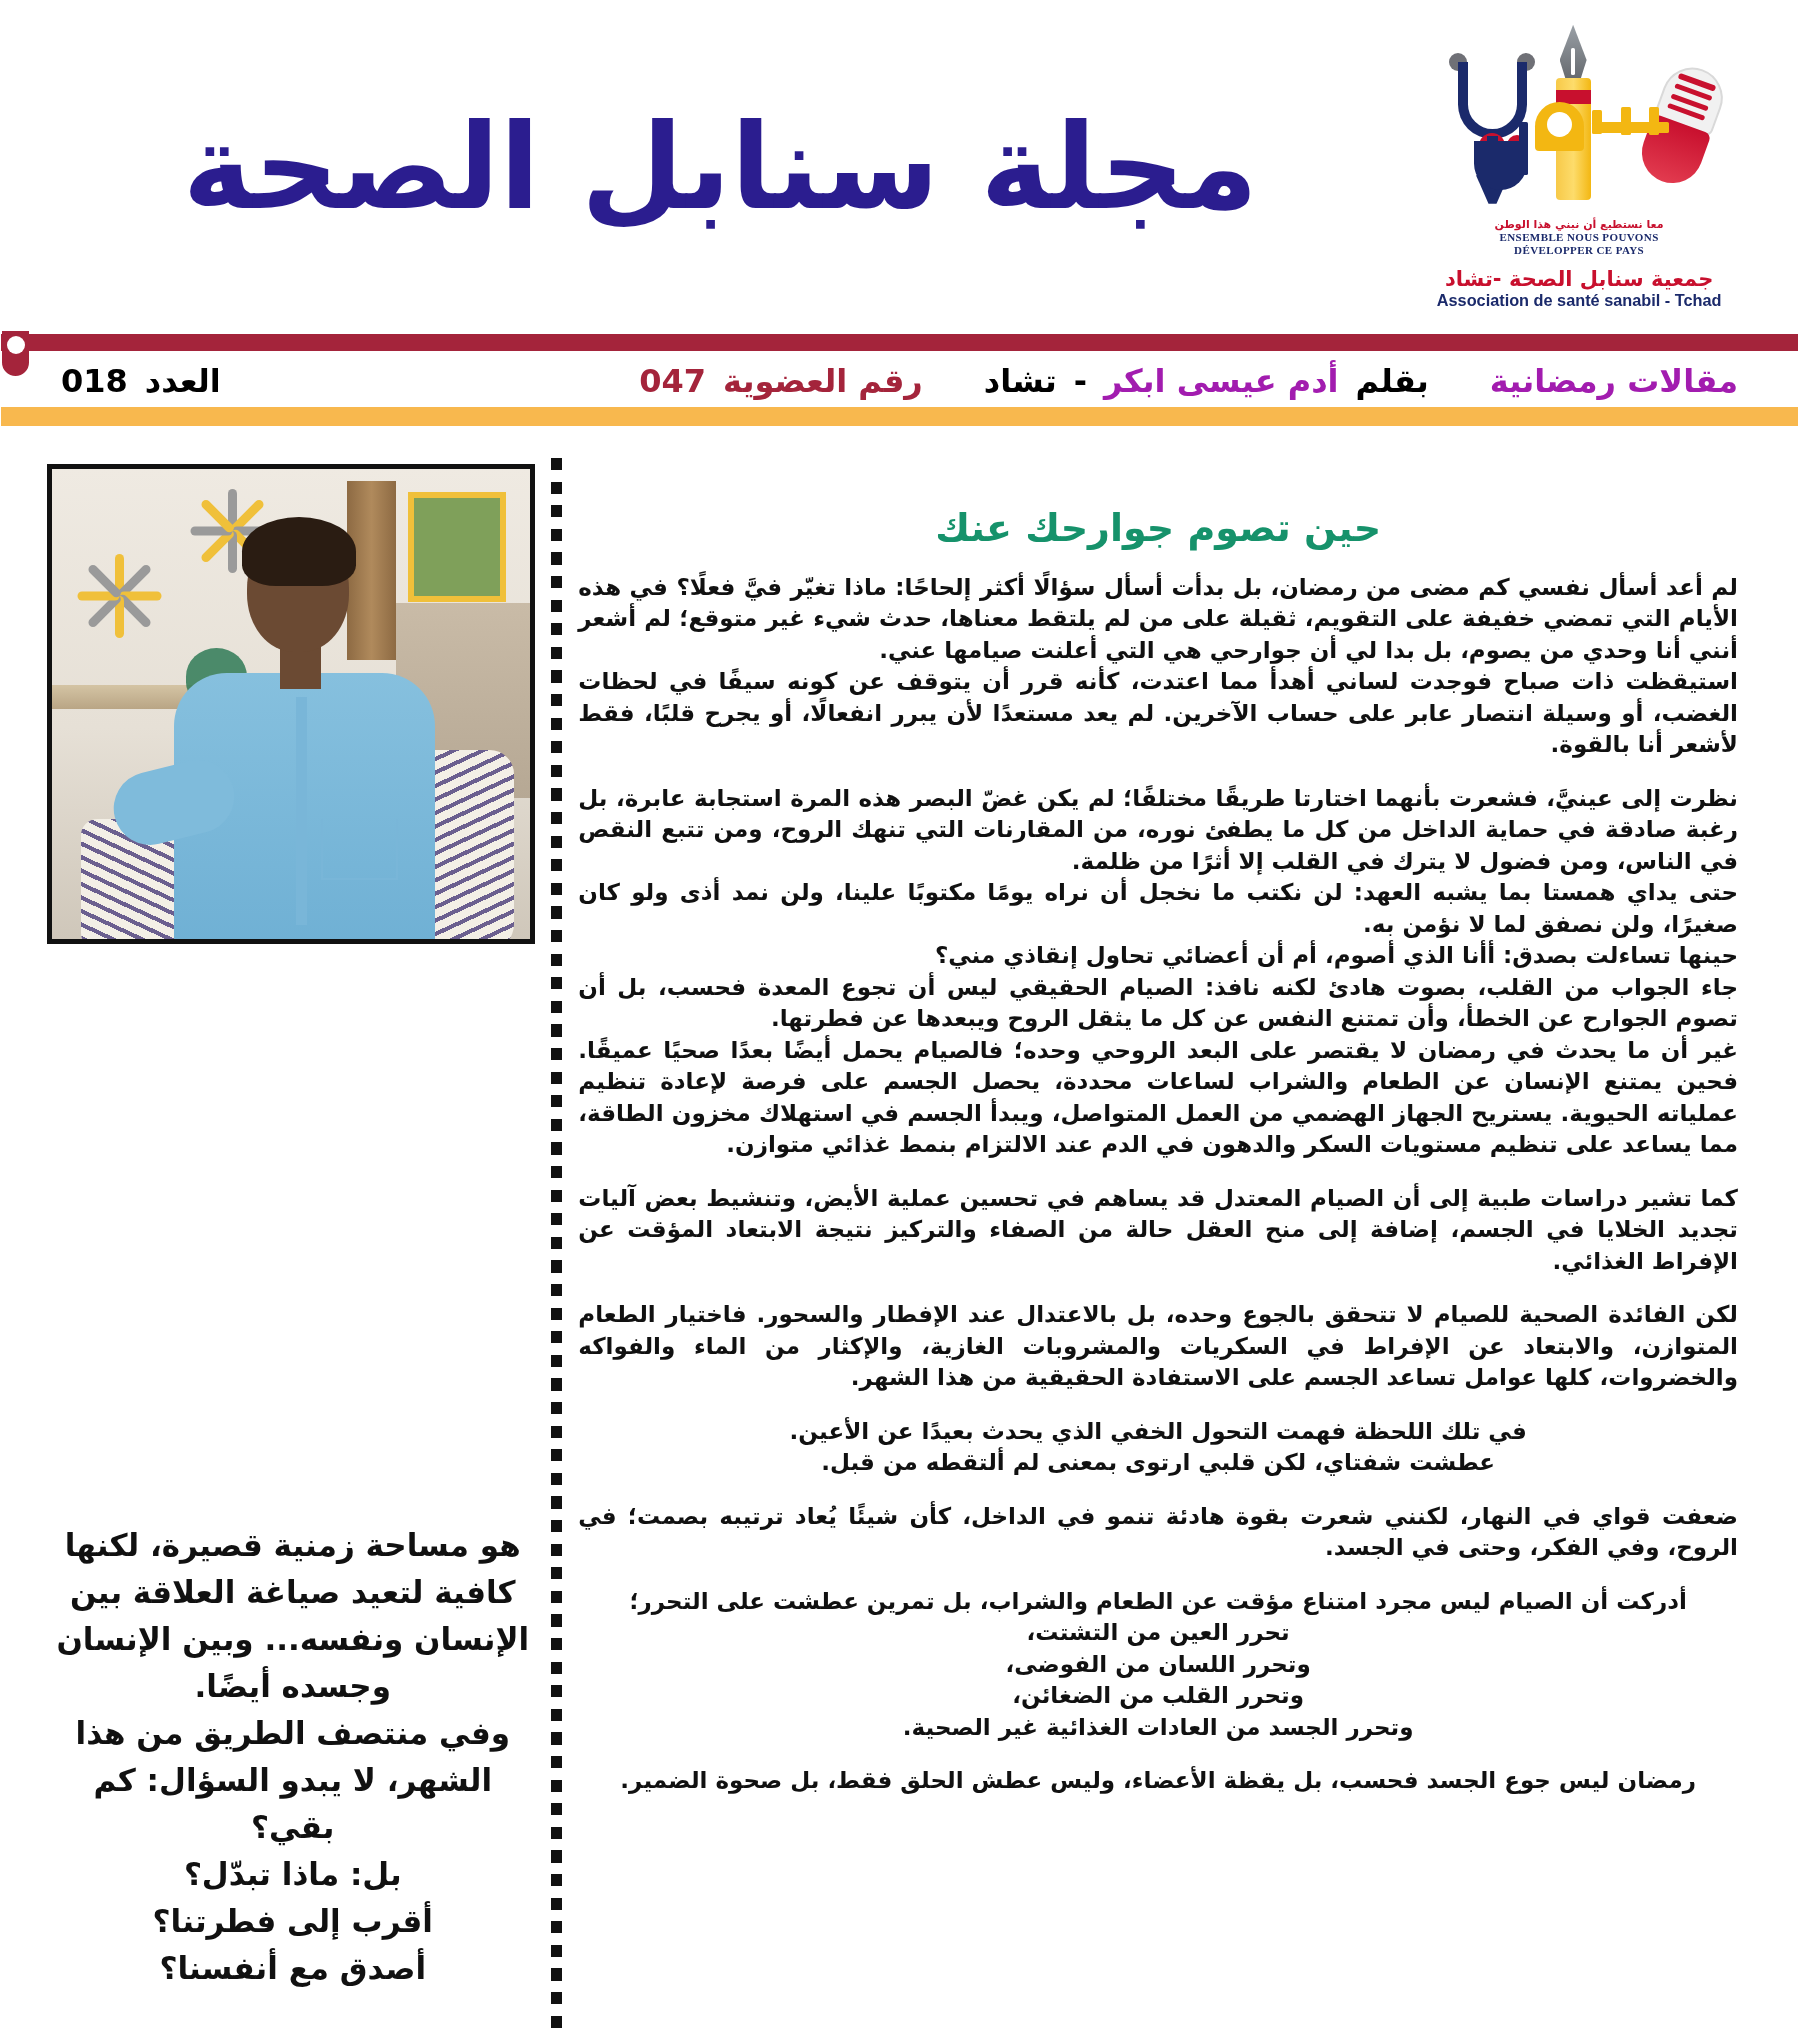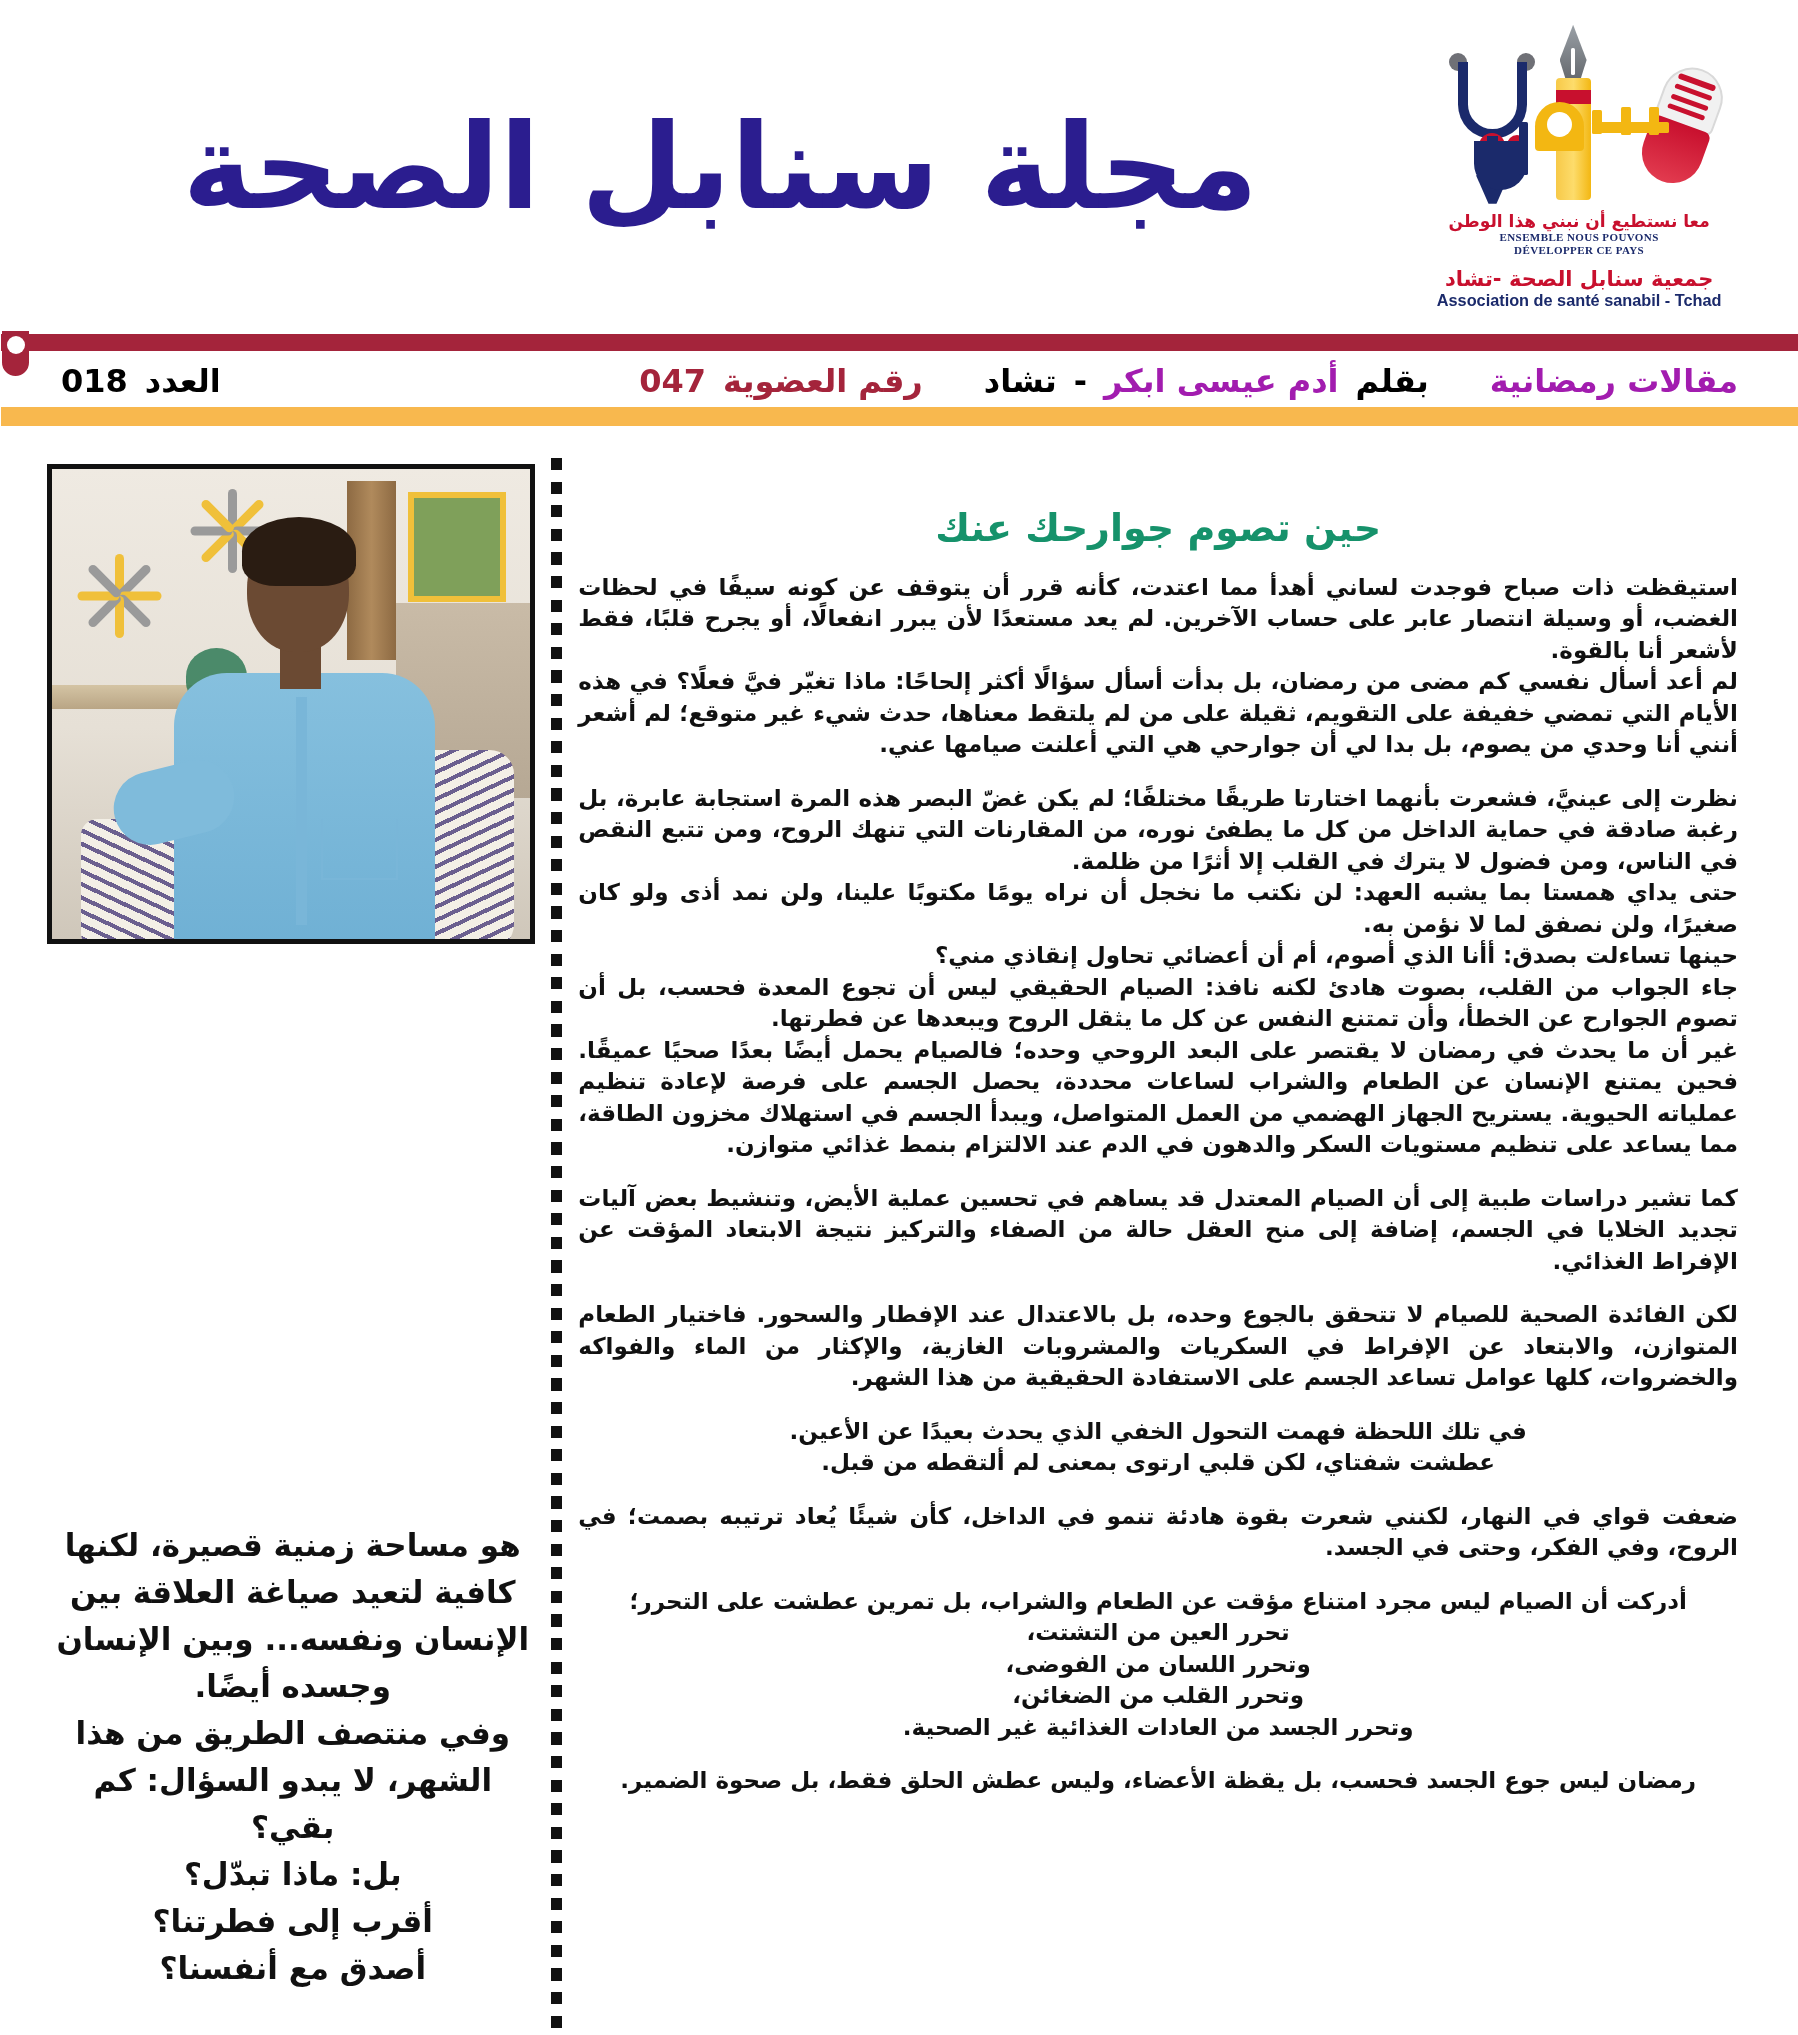--- a/index.html
+++ b/index.html
@@ -57,21 +57,21 @@
                 background:linear-gradient(180deg,#c8102e,#e23b4f);
                 border-radius:8.1px 8.1px 37px 37px; }
 
   
   .word-sanabil { position:absolute; left:33px; top:73px; width:252px; height:102px; }
   .ws { position:absolute; background:#f3b712; border-radius:1.6px; }
   .ws-navy { position:absolute; background:#1b2a6b; border-radius:1.6px; }
   .ws-red { position:absolute; background:#c8102e; border-radius:50%; }
 
   .logo-tag-ar {
-    margin-top:11px; font-size:17px; color:#c8102e; font-weight:bold;
+    margin-top:18px; font-size:11px; color:#c8102e; font-weight:bold;
     font-family:"DejaVu Sans",sans-serif; letter-spacing:0.4px;
   }
   .logo-tag-fr1, .logo-tag-fr2 {
     font-size:11px; color:#1b2a6b; font-weight:bold;
     font-family:"Liberation Serif",serif; letter-spacing:0.4px; line-height:1.25;
   }
   .logo-assoc-ar {
     margin-top:9px; font-size:21px; color:#c8102e; font-weight:bold;
     font-family:"DejaVu Sans",sans-serif;
   }
@@ -271,22 +271,22 @@
   <span class="il-black">018</span>
 </div>
 
 <div class="bar-yellow"></div>
 
 <div class="content">
 
   <div class="col-main">
     <div class="art-title">حين تصوم جوارحك عنك</div>
     <div class="art-body">
+      <p>لم أعد أسأل نفسي كم مضى من رمضان، بل بدأت أسأل سؤالًا أكثر إلحاحًا: ماذا تغيّر فيَّ فعلًا؟ في هذه الأيام التي تمضي خفيفة على التقويم، ثقيلة على من لم يلتقط معناها، حدث شيء غير متوقع؛ لم أشعر أنني أنا وحدي من يصوم، بل بدا لي أن جوارحي هي التي أعلنت صيامها عني.</p>
       <p>استيقظت ذات صباح فوجدت لساني أهدأ مما اعتدت، كأنه قرر أن يتوقف عن كونه سيفًا في لحظات الغضب، أو وسيلة انتصار عابر على حساب الآخرين. لم يعد مستعدًا لأن يبرر انفعالًا، أو يجرح قلبًا، فقط لأشعر أنا بالقوة.</p>
-      <p>لم أعد أسأل نفسي كم مضى من رمضان، بل بدأت أسأل سؤالًا أكثر إلحاحًا: ماذا تغيّر فيَّ فعلًا؟ في هذه الأيام التي تمضي خفيفة على التقويم، ثقيلة على من لم يلتقط معناها، حدث شيء غير متوقع؛ لم أشعر أنني أنا وحدي من يصوم، بل بدا لي أن جوارحي هي التي أعلنت صيامها عني.</p>
       <p class="gap">نظرت إلى عينيَّ، فشعرت بأنهما اختارتا طريقًا مختلفًا؛ لم يكن غضّ البصر هذه المرة استجابة عابرة، بل رغبة صادقة في حماية الداخل من كل ما يطفئ نوره، من المقارنات التي تنهك الروح، ومن تتبع النقص في الناس، ومن فضول لا يترك في القلب إلا أثرًا من ظلمة.</p>
       <p>حتى يداي همستا بما يشبه العهد: لن نكتب ما نخجل أن نراه يومًا مكتوبًا علينا، ولن نمد أذى ولو كان صغيرًا، ولن نصفق لما لا نؤمن به.</p>
       <p>حينها تساءلت بصدق: أأنا الذي أصوم، أم أن أعضائي تحاول إنقاذي مني؟</p>
       <p>جاء الجواب من القلب، بصوت هادئ لكنه نافذ: الصيام الحقيقي ليس أن تجوع المعدة فحسب، بل أن تصوم الجوارح عن الخطأ، وأن تمتنع النفس عن كل ما يثقل الروح ويبعدها عن فطرتها.</p>
       <p>غير أن ما يحدث في رمضان لا يقتصر على البعد الروحي وحده؛ فالصيام يحمل أيضًا بعدًا صحيًا عميقًا. فحين يمتنع الإنسان عن الطعام والشراب لساعات محددة، يحصل الجسم على فرصة لإعادة تنظيم عملياته الحيوية. يستريح الجهاز الهضمي من العمل المتواصل، ويبدأ الجسم في استهلاك مخزون الطاقة، مما يساعد على تنظيم مستويات السكر والدهون في الدم عند الالتزام بنمط غذائي متوازن.</p>
       <p class="gap">كما تشير دراسات طبية إلى أن الصيام المعتدل قد يساهم في تحسين عملية الأيض، وتنشيط بعض آليات تجديد الخلايا في الجسم، إضافة إلى منح العقل حالة من الصفاء والتركيز نتيجة الابتعاد المؤقت عن الإفراط الغذائي.</p>
       <p class="gap">لكن الفائدة الصحية للصيام لا تتحقق بالجوع وحده، بل بالاعتدال عند الإفطار والسحور. فاختيار الطعام المتوازن، والابتعاد عن الإفراط في السكريات والمشروبات الغازية، والإكثار من الماء والفواكه والخضروات، كلها عوامل تساعد الجسم على الاستفادة الحقيقية من هذا الشهر.</p>
       <p class="gap center">في تلك اللحظة فهمت التحول الخفي الذي يحدث بعيدًا عن الأعين.</p>
       <p class="center">عطشت شفتاي، لكن قلبي ارتوى بمعنى لم ألتقطه من قبل.</p>
       <p class="gap">ضعفت قواي في النهار، لكنني شعرت بقوة هادئة تنمو في الداخل، كأن شيئًا يُعاد ترتيبه بصمت؛ في الروح، وفي الفكر، وحتى في الجسد.</p>

